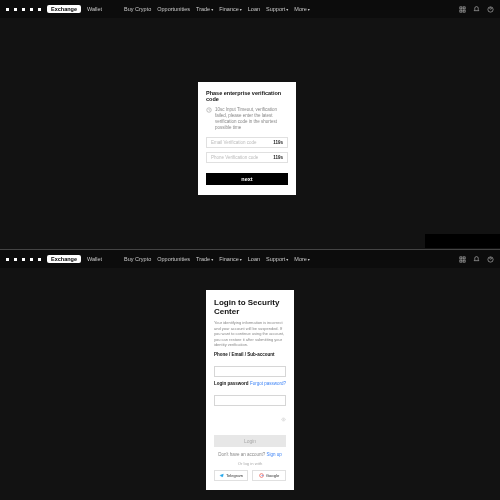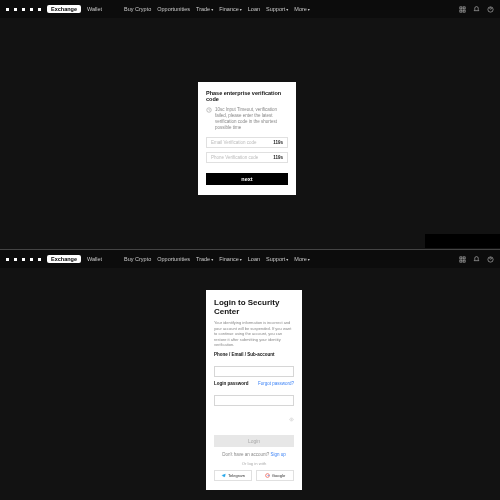--- a/index.html
+++ b/index.html
@@ -25,21 +25,21 @@
   .m1-warn { display:flex; gap:3px; font-size:4.5px; color:#888; line-height:1.35; margin-bottom:6px; }
   .m1-warn-icon { flex:0 0 6px; }
   .m1-warn-icon svg { width:6px; height:6px; stroke:#888; fill:none; stroke-width:2; }
   .m1-input { display:flex; align-items:center; justify-content:space-between; border:0.5px solid #e0e0e0; height:11px; padding:0 4px; margin-bottom:4px; }
   .m1-input input { border:none; outline:none; font-size:4.5px; width:55px; color:#222; background:transparent; }
   .m1-input input::placeholder { color:#bbb; }
   .m1-timer { font-size:4.5px; color:#222; font-weight:600; }
   .m1-btn { width:100%; height:12px; background:#000; color:#fff; border:none; font-size:5.5px; font-weight:700; cursor:pointer; margin-top:2px; }
 
   
-  .modal2 { position:absolute; left:206px; top:40px; width:96px; background:#fff; padding:8px 8px 9px 8px; }
+  .modal2 { position:absolute; left:206px; top:40px; width:88px; background:#fff; padding:8px 8px 9px 8px; }
   .m2-title { font-size:8px; font-weight:700; line-height:1.15; color:#111; margin-bottom:4px; }
   .m2-desc { font-size:4px; color:#888; line-height:1.35; margin-bottom:5px; }
   .m2-label { font-size:4.5px; color:#111; font-weight:600; margin-bottom:2px; }
   .m2-input { width:100%; height:11px; border:0.5px solid #d6d6d6; margin-bottom:4px; padding:0 3px; font-size:4.5px; outline:none; }
   .m2-row { display:flex; align-items:center; justify-content:space-between; margin-bottom:2px; }
   .m2-row .m2-label { margin-bottom:0; }
   .m2-link { font-size:4.5px; color:#3b82f6; cursor:pointer; }
   .m2-eye { text-align:right; margin:-2px 0 3px 0; color:#bbb; }
   .m2-eye svg { width:5px; height:5px; stroke:#bbb; fill:none; stroke-width:2; }
   .m2-login { width:100%; height:12px; background:#e7e7e7; color:#aaa; border:none; font-size:5px; cursor:not-allowed; margin-bottom:5px; }

